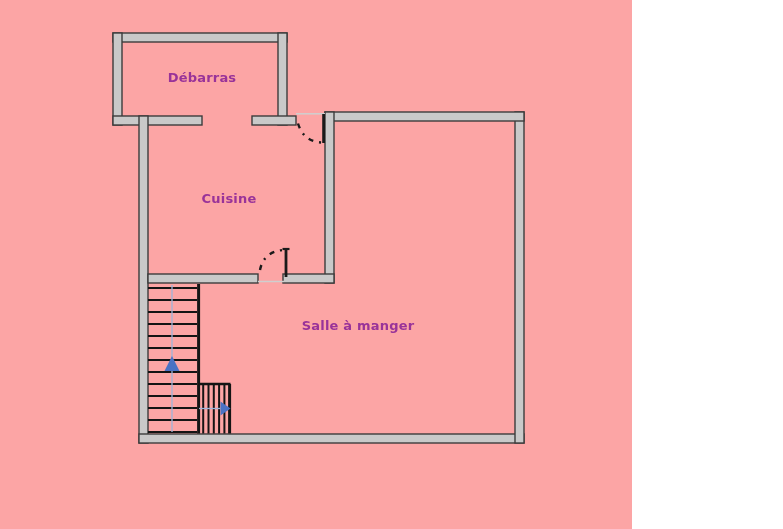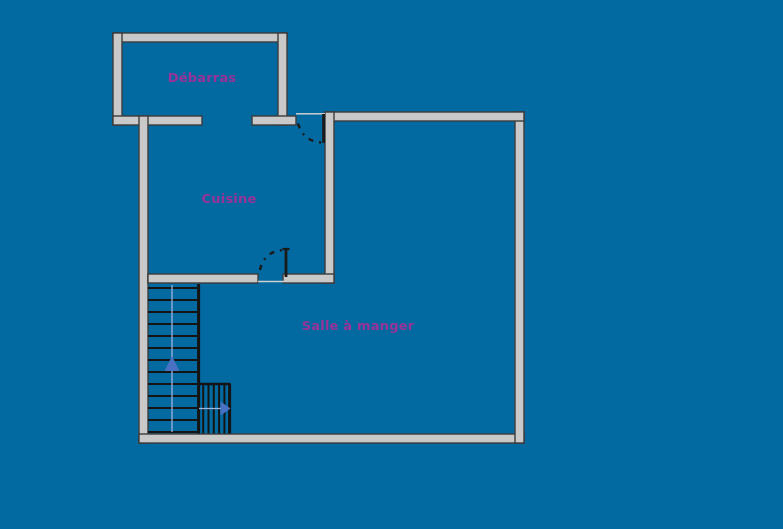--- a/index.html
+++ b/index.html
@@ -2,23 +2,23 @@
 <html><head>
 <meta charset="utf-8">
 <style>
   html, body {
     margin: 0;
     padding: 0;
     background: #ffffff;
   }
   .canvas {
     position: relative;
-    width: 783px;
+    width: 632px;
     height: 529px;
-    background: #0369a1;
+    background: #fca5a5;
     overflow: hidden;
   }
   svg { display: block; }
   .room-label {
     font-family: "DejaVu Sans", "Liberation Sans", sans-serif;
     font-size: 13px;
     font-weight: bold;
     letter-spacing: 0.2px;
   }
 </style>

